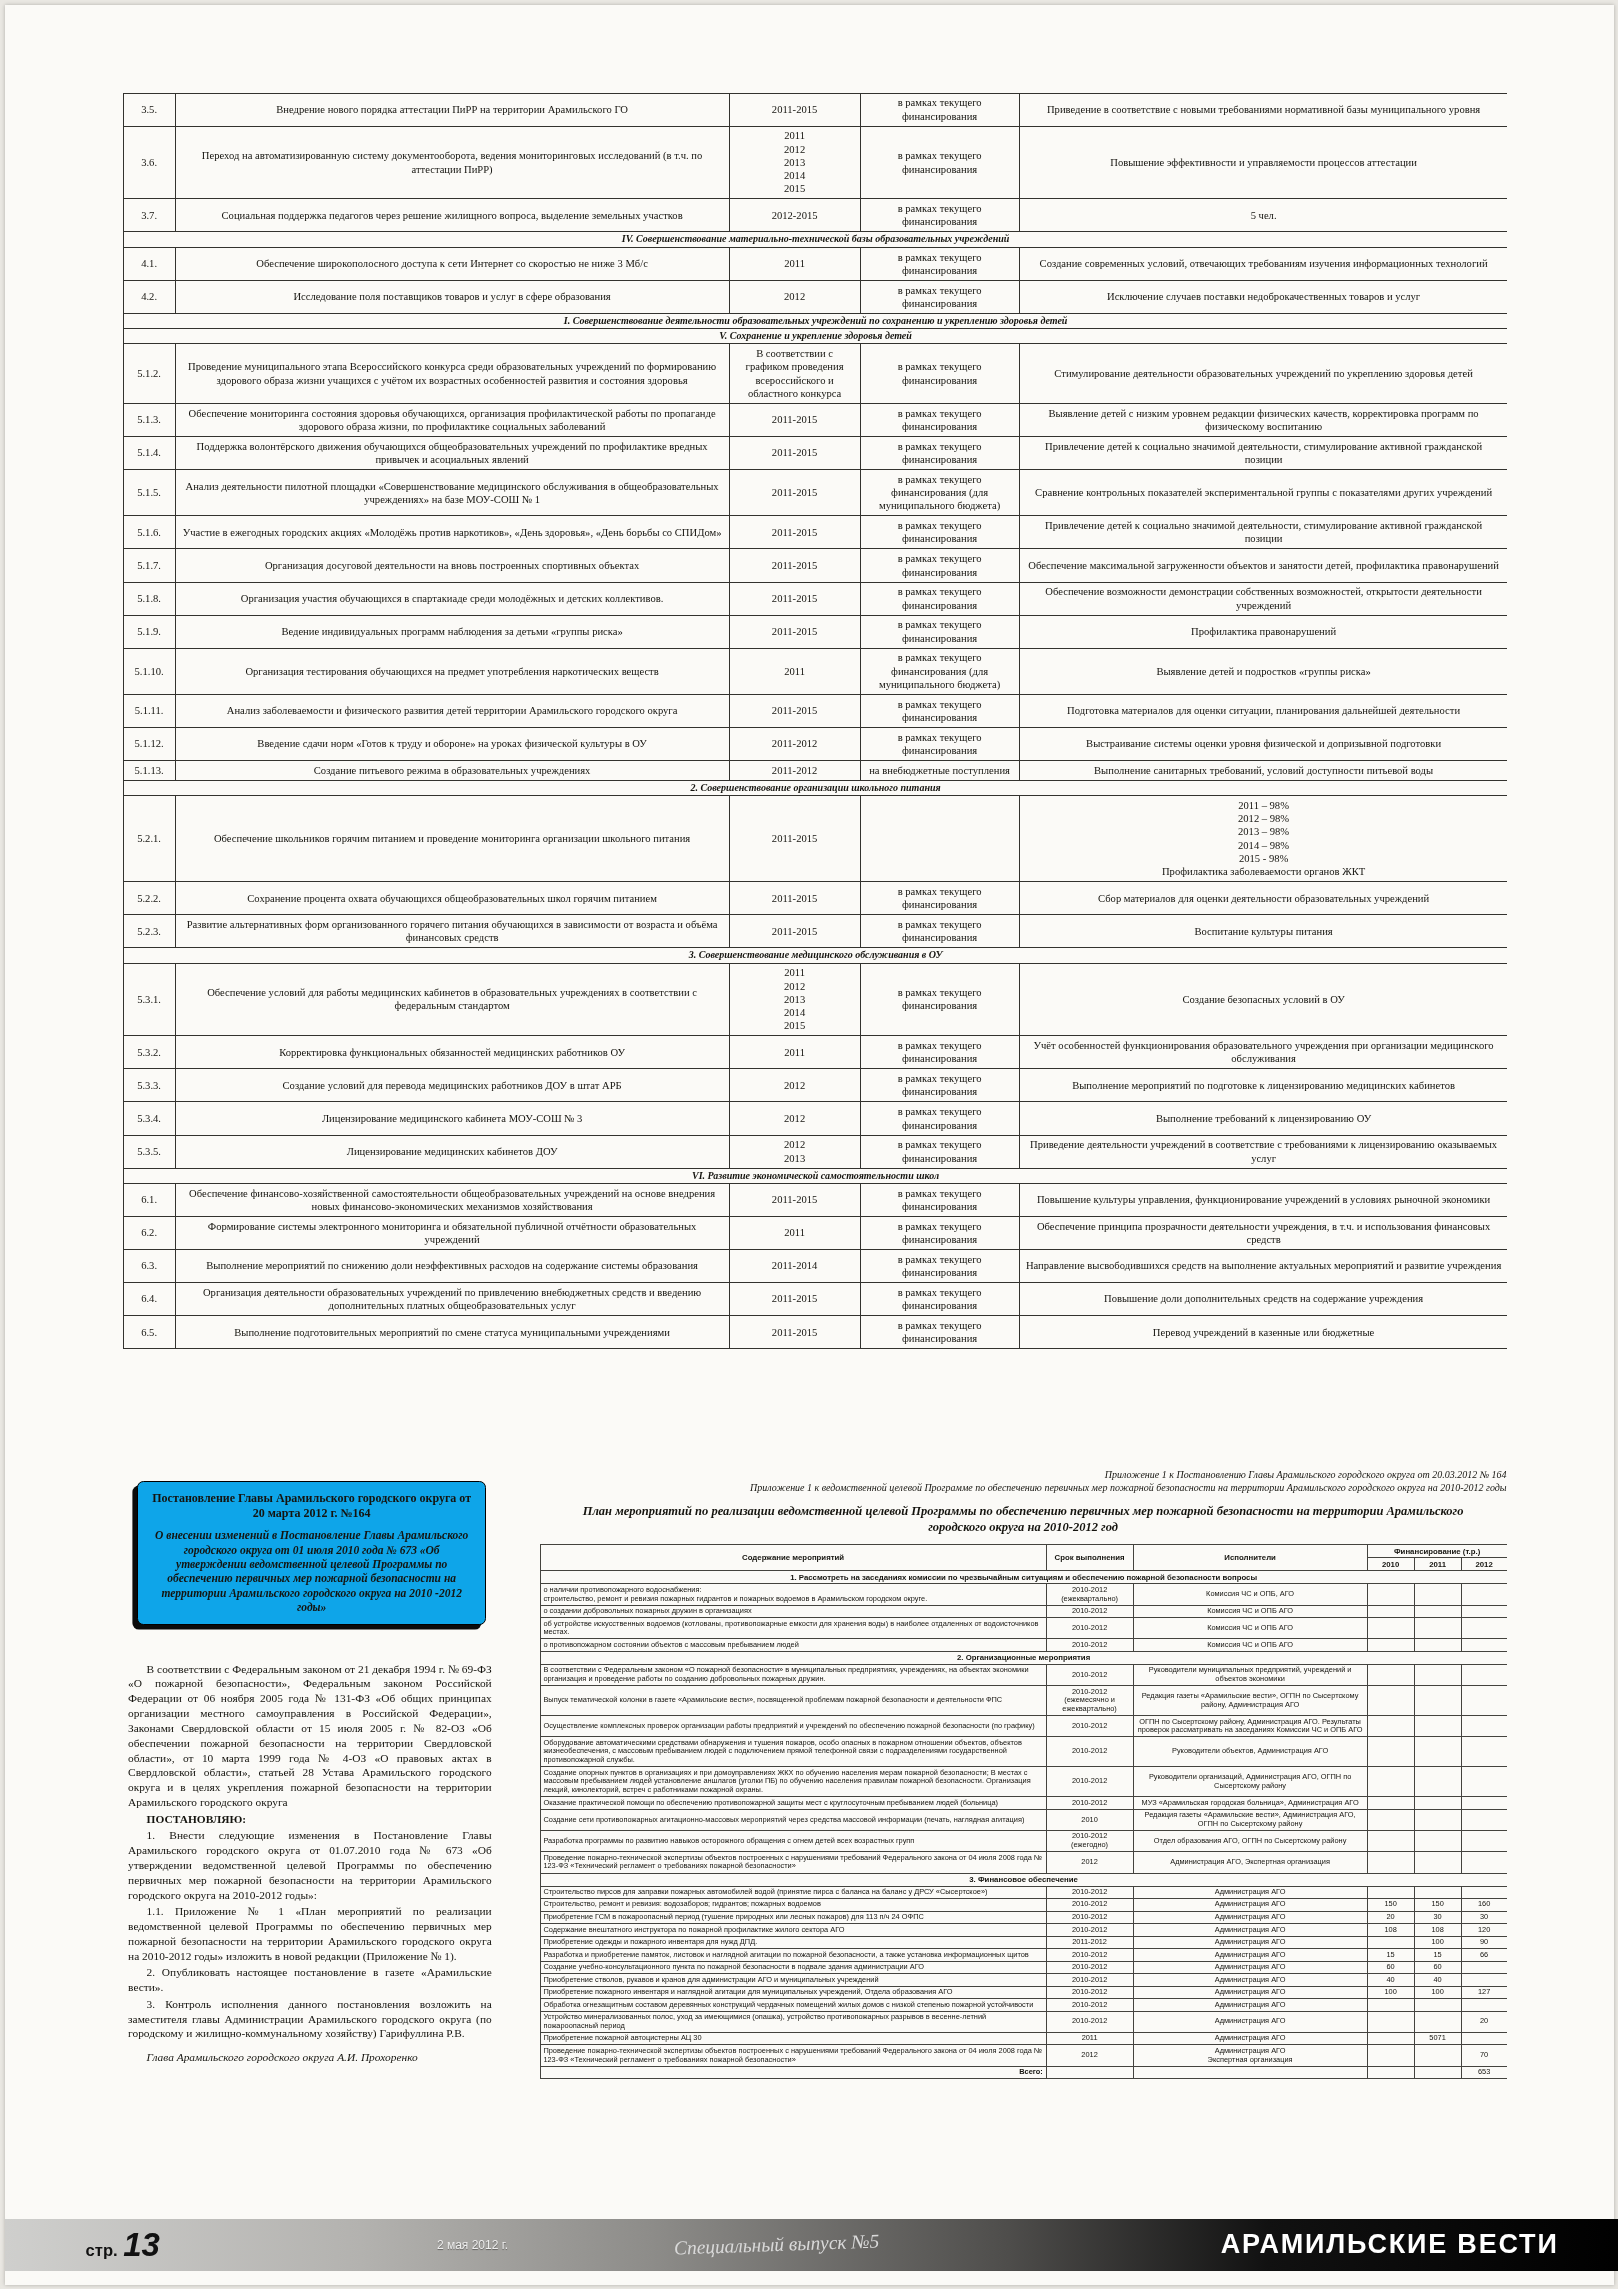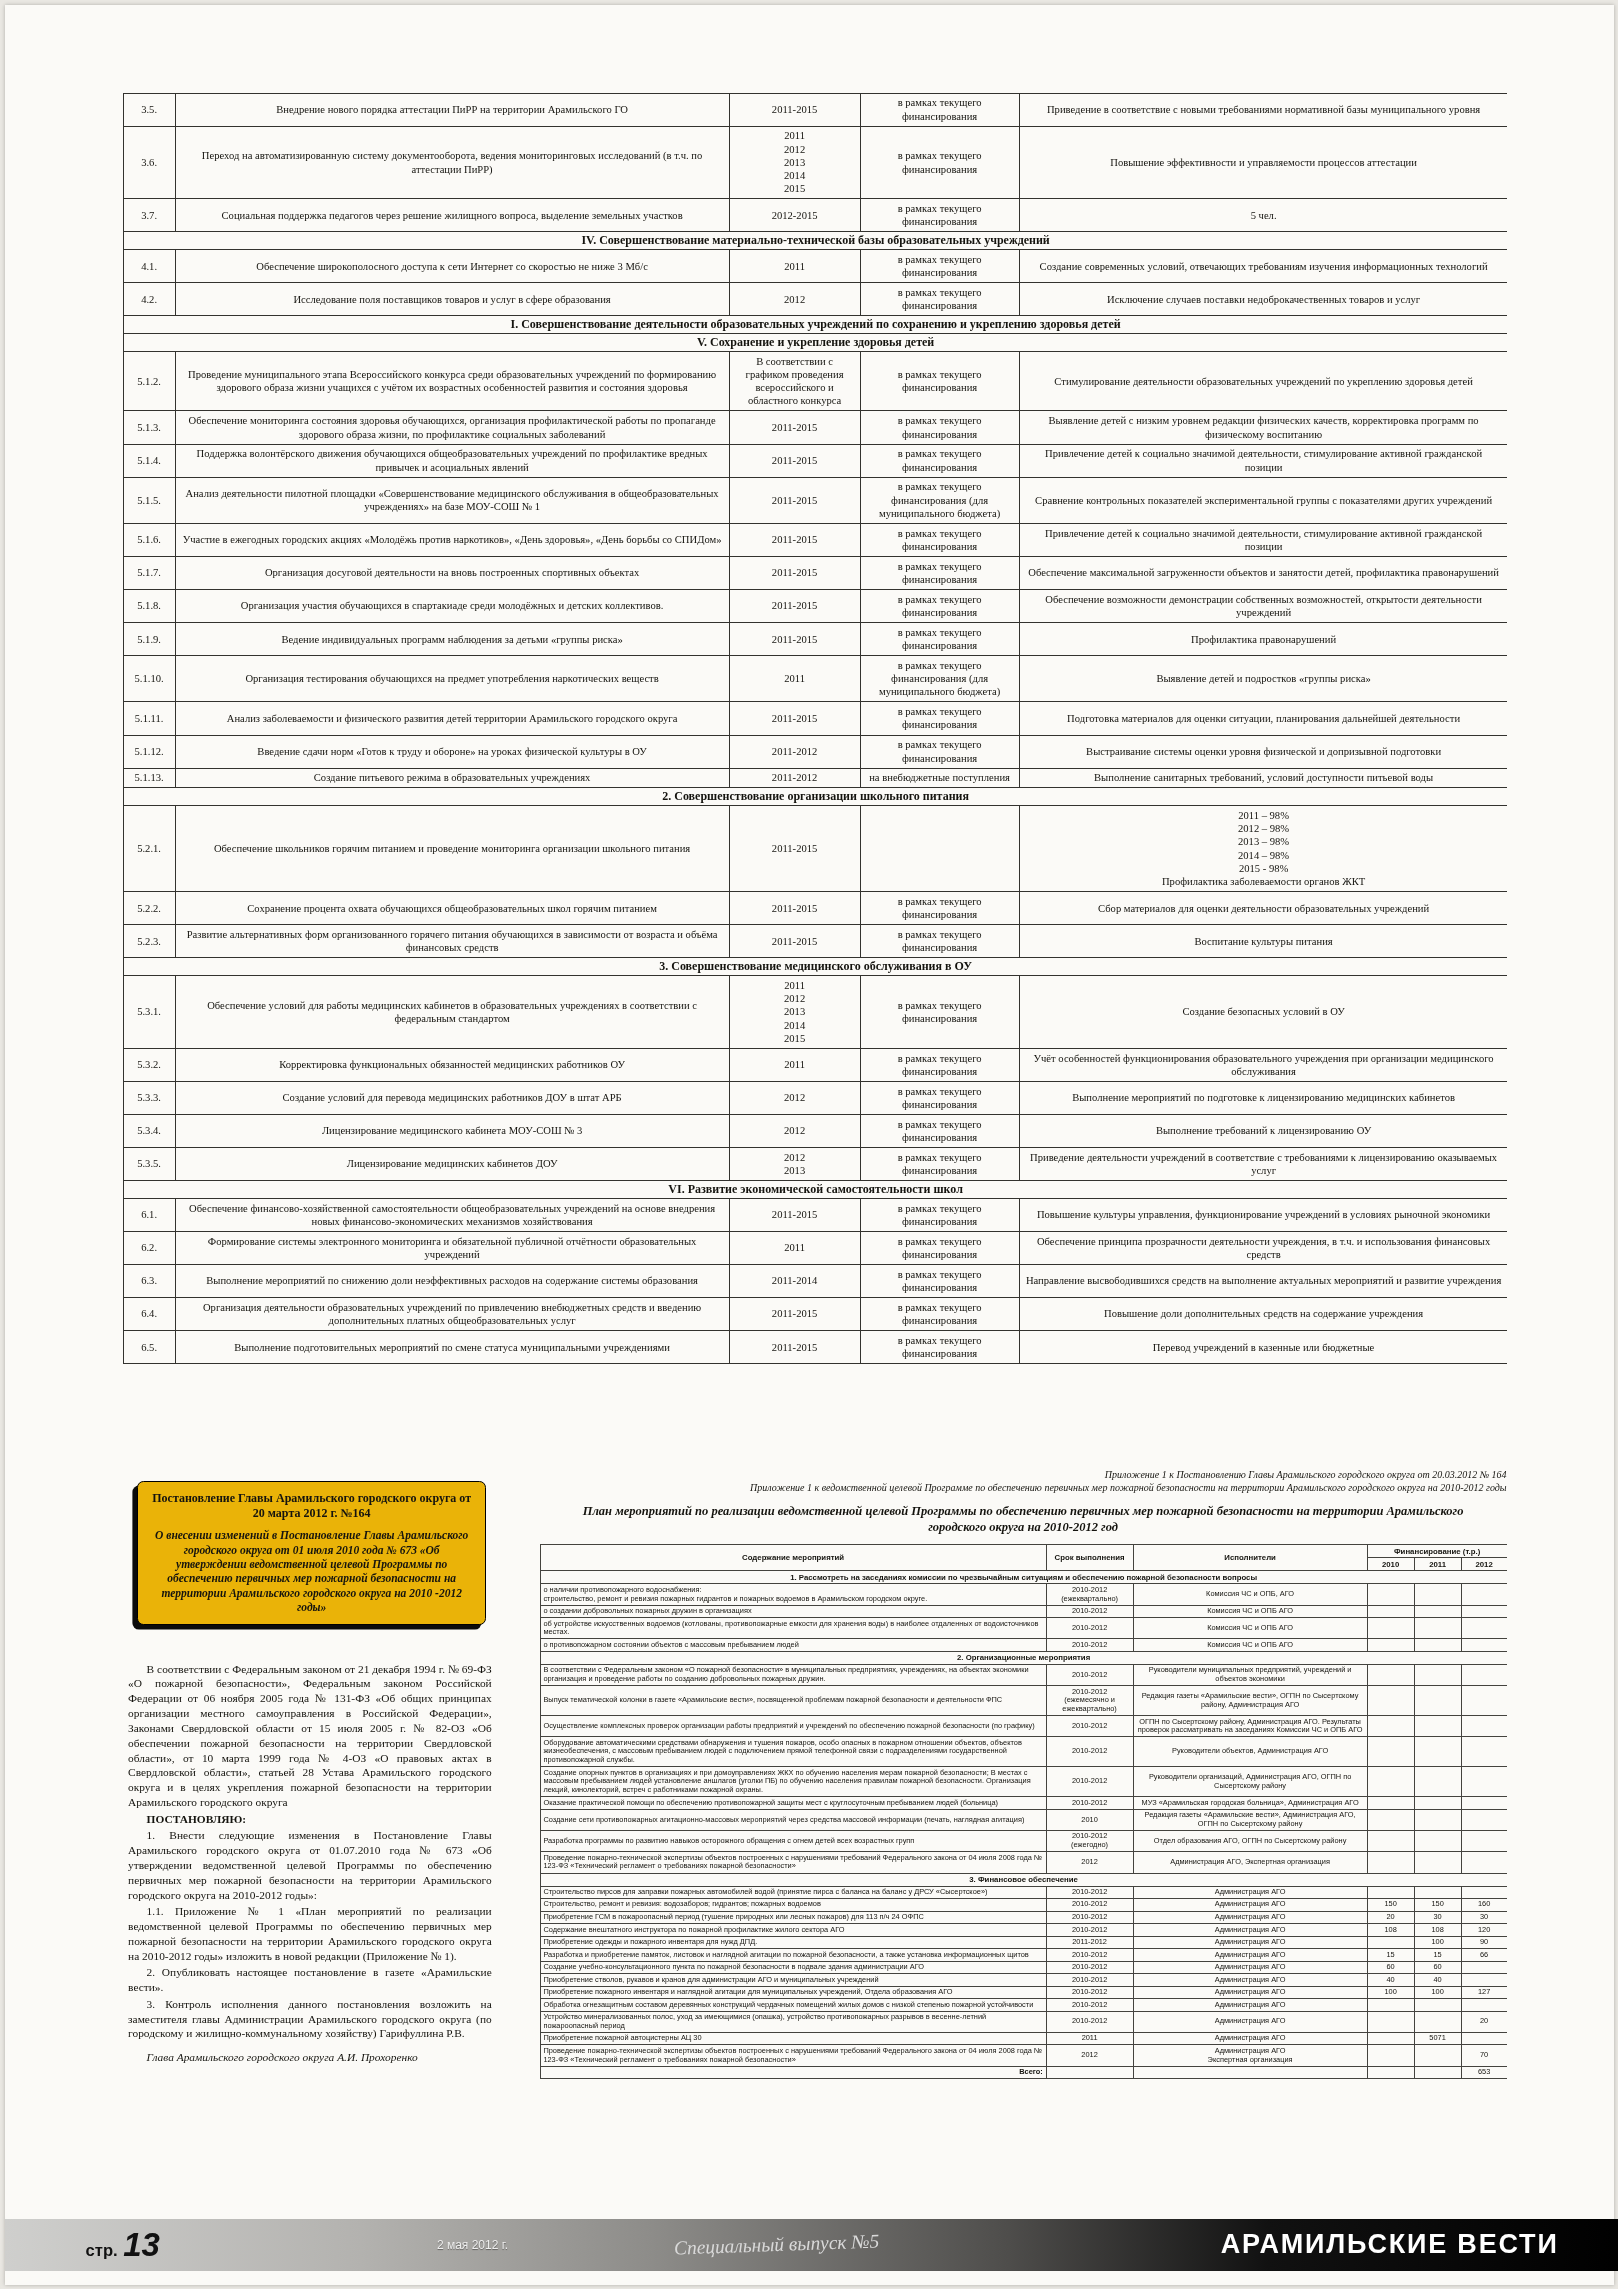--- a/index.html
+++ b/index.html
@@ -5,29 +5,29 @@
   * { margin:0; padding:0; box-sizing:border-box; }
   html,body { width:1619px; height:2290px; }
   body { background:#e9e7e2; font-family:"Liberation Serif", serif; color:#15140f; position:relative; }
   .page { position:absolute; inset:4.6px; background:#fbfaf7; box-shadow:0 0 3.7px rgba(0,0,0,.25); }
 
   
   .edu-wrap { position:absolute; left:118px; top:88px; width:1384px; max-height:1347px; overflow:hidden; }
   table { border-collapse:collapse; }
   .edu-table { width:1384px; font-size:10.6px; line-height:1.25; table-layout:fixed; }
   .edu-table td { border:0.9px solid #33322e; padding:2.8px 5.5px; text-align:center; vertical-align:middle; white-space:pre-line; }
-  .edu-table .sec { font-weight:bold; padding:0.9px 3.7px; font-size:12px; }
+  .edu-table .sec { font-weight:bold; font-style:italic; padding:0.9px 3.7px; font-size:10px; }
   .edu-table .col-num { font-weight:normal; }
 
   
   .lower { position:absolute; left:118px; top:1463px; width:1384px; height:749px; overflow:hidden; }
   .left-col { position:absolute; left:5.5px; top:13px; width:371px; }
   .right-col { position:absolute; left:417px; top:0; width:967px; }
 
-  .decree-box { border:1.8px solid #000; border-radius:6.5px; box-shadow:-4.6px 4.6px 0 #0b0b0b; background:#eab308; padding:9.2px 13px; margin:0 13px 13px 9.2px; }
+  .decree-box { border:1.8px solid #000; border-radius:6.5px; box-shadow:-4.6px 4.6px 0 #0b0b0b; background:#0ea5e9; padding:9.2px 13px; margin:0 13px 13px 9.2px; }
   .decree-title { font-weight:bold; text-align:center; font-size:12px; line-height:1.25; }
   .decree-subtitle { font-weight:bold; font-style:italic; text-align:center; font-size:11.5px; line-height:1.25; margin-top:7.4px; }
   .decree-body { font-size:11.4px; line-height:1.3; text-align:justify; padding-right:7.4px;margin-top:37px; }
   .decree-body p { text-indent:18.5px; margin-bottom:1.8px; }
   .decree-body p.bold { font-weight:bold; text-indent:18.5px; }
   .decree-body p.signature { font-style:italic; margin-top:9.2px; text-indent:18.5px; }
 
   .appendix-line { text-align:right; font-style:italic; font-size:10px; line-height:1.3; }
   .appendix-line.b { font-weight:normal; }
   .fire-title { font-weight:bold; font-style:italic; text-align:center; font-size:12.5px; line-height:1.3; margin:9.2px 37px 9.2px 37px; }

